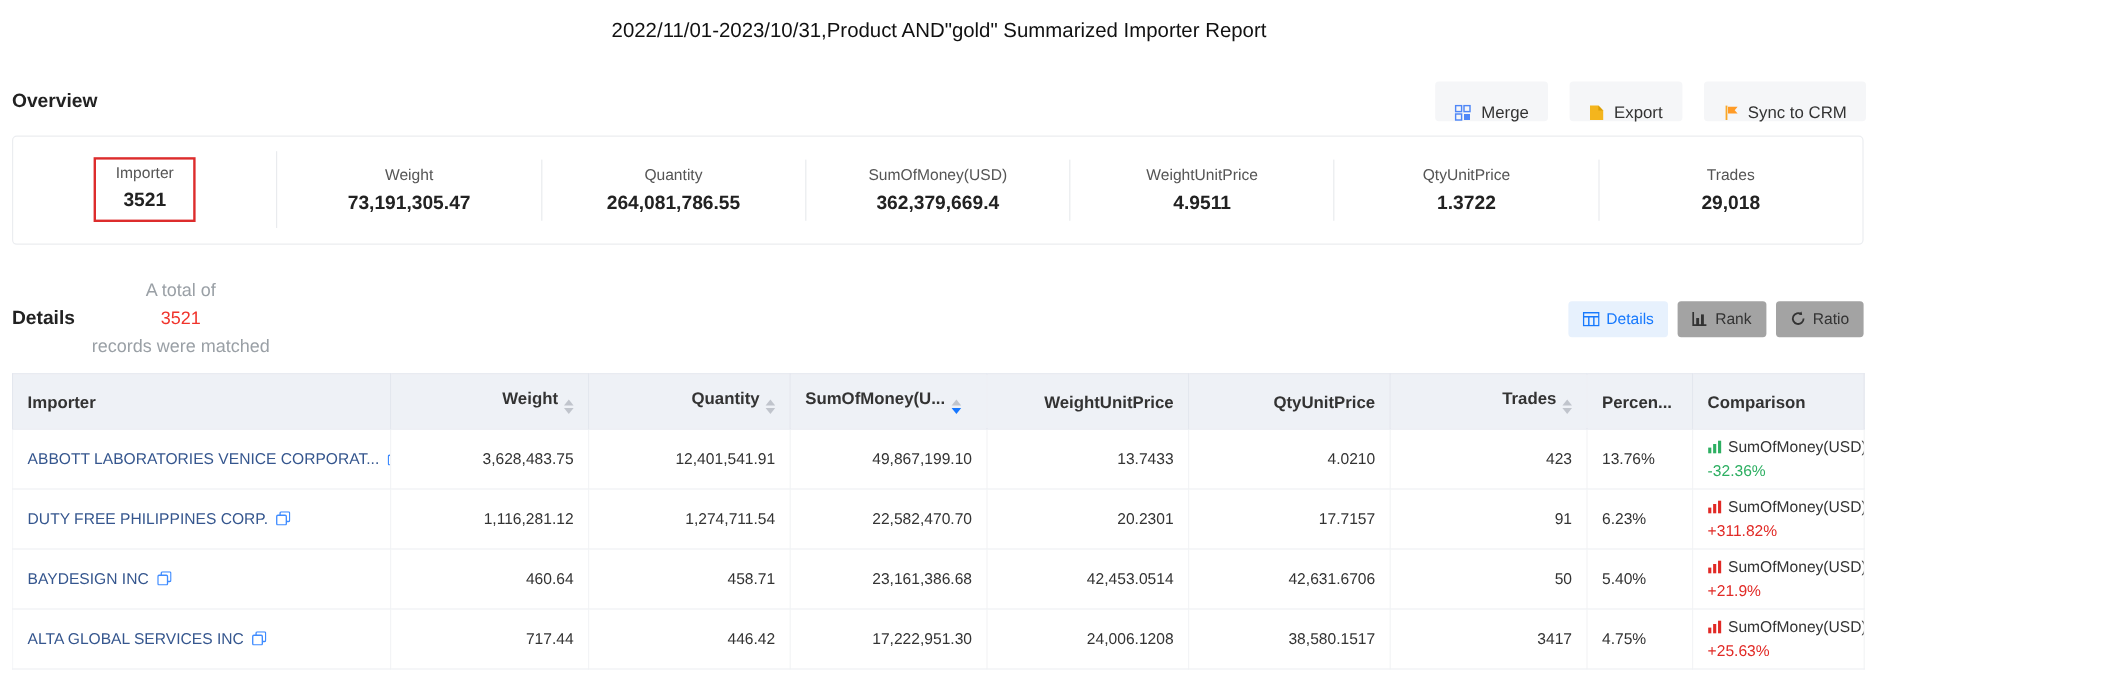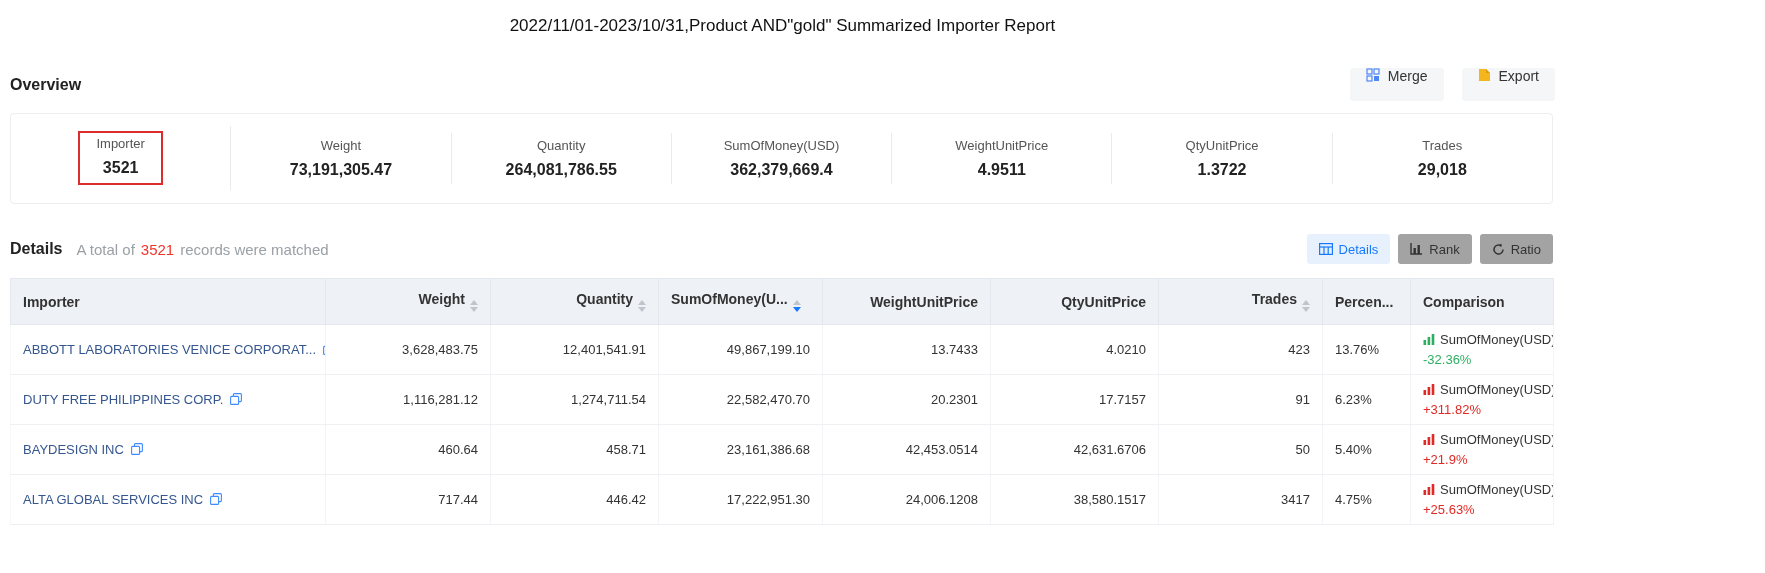--- a/index.html
+++ b/index.html
@@ -13,40 +13,40 @@
   .page-title {
     width: 1545px; text-align: center; padding-top: 16px;
     font-size: 17px; font-weight: 500; color: #111;
   }
 
   .section-row { display: flex; align-items: center; justify-content: space-between; margin-top: 32px; gap: 36px; }
   .section-title { font-size: 16px; font-weight: 700; color: #222; }
 
   .toolbar { display: flex; gap: 18px; }
   .tool-btn {
-    display: inline-flex; align-items: flex-start; gap: 8px;
+    display: inline-flex; align-items: flex-end; gap: 8px;
     height: 33px; padding: 0 16px; background: #f5f6f8; border: none;
     border-radius: 3px; font-size: 14px; color: #333; cursor: pointer;
     font-family: "Liberation Sans", sans-serif;
   }
   .t-icon { display: inline-flex; align-items: center; }
 
   .stats-box {
     margin-top: 12px; width: 1543px;
     border: 1px solid #ebedf0; border-radius: 4px;
     display: flex; align-items: center; padding: 12px 0 13px; background: #fff;
   }
   .stat { flex: 1; text-align: center; border-right: 1px solid #e9ebee; padding: 5px 0; }
   .stat:last-child { border-right: none; }
   .stat-label { font-size: 13px; color: #555; }
   .stat-value { font-size: 16px; font-weight: 700; color: #222; margin-top: 8px; }
   .stat-highlight { display: inline-block; border: 2px solid #dd2c2c; padding: 3px 16px 6px; }
 
   .details-row { display: flex; align-items: center; margin-top: 30px; width: 1543px; }
-  .summary { margin-left: 14px; font-size: 15px; color: #9aa0a6; display: flex; gap: 6px; align-items: center; }
+  .summary { margin-left: 14px; font-size: 15px; color: #9aa0a6; display: flex; gap: 6px; align-items: center; flex-direction: column; }
   .summary .count { color: #f0342c; }
   .view-tabs { margin-left: auto; display: flex; gap: 8px; }
   .view-tab {
     display: inline-flex; align-items: center; gap: 6px; height: 30px; padding: 0 12px;
     font-size: 13px; background: #a3a3a3; border: none; border-radius: 3px; color: #333;
     cursor: pointer; font-family: "Liberation Sans", sans-serif;
   }
   .view-tab.active { background: #e7f1fd; color: #1779fd; }
 
   .data-table { margin-top: 14px; width: 1543px; border-collapse: collapse; table-layout: fixed; }
@@ -103,20 +103,29 @@
         <span>Merge</span>
       </button>
       <button class="tool-btn">
         <span class="t-icon">
           <svg width="13" height="14" viewBox="0 0 13 14">
               <path d="M1 1h7l4 4v8H1z" fill="#f4b51d"></path>
               <path d="M8 1l4 4H8z" fill="#d99e07"></path>
             </svg>
         </span>
         <span>Export</span>
+      </button>
+      <button class="tool-btn">
+        <span class="t-icon">
+          <svg width="13" height="14" viewBox="0 0 13 14">
+              <rect x="2" y="1" width="1.5" height="12" fill="#f9a826"></rect>
+              <path d="M4 2h8l-2.4 2.8L12 7.6H4z" fill="#ff9b27"></path>
+            </svg>
+        </span>
+        <span>Sync to CRM</span>
       </button>
     </div>
   </div>
 
   <div class="stats-box">
     <div class="stat">
       <div class="stat-highlight">
         <div class="stat-label">Importer</div>
         <div class="stat-value">3521</div>
       </div>

